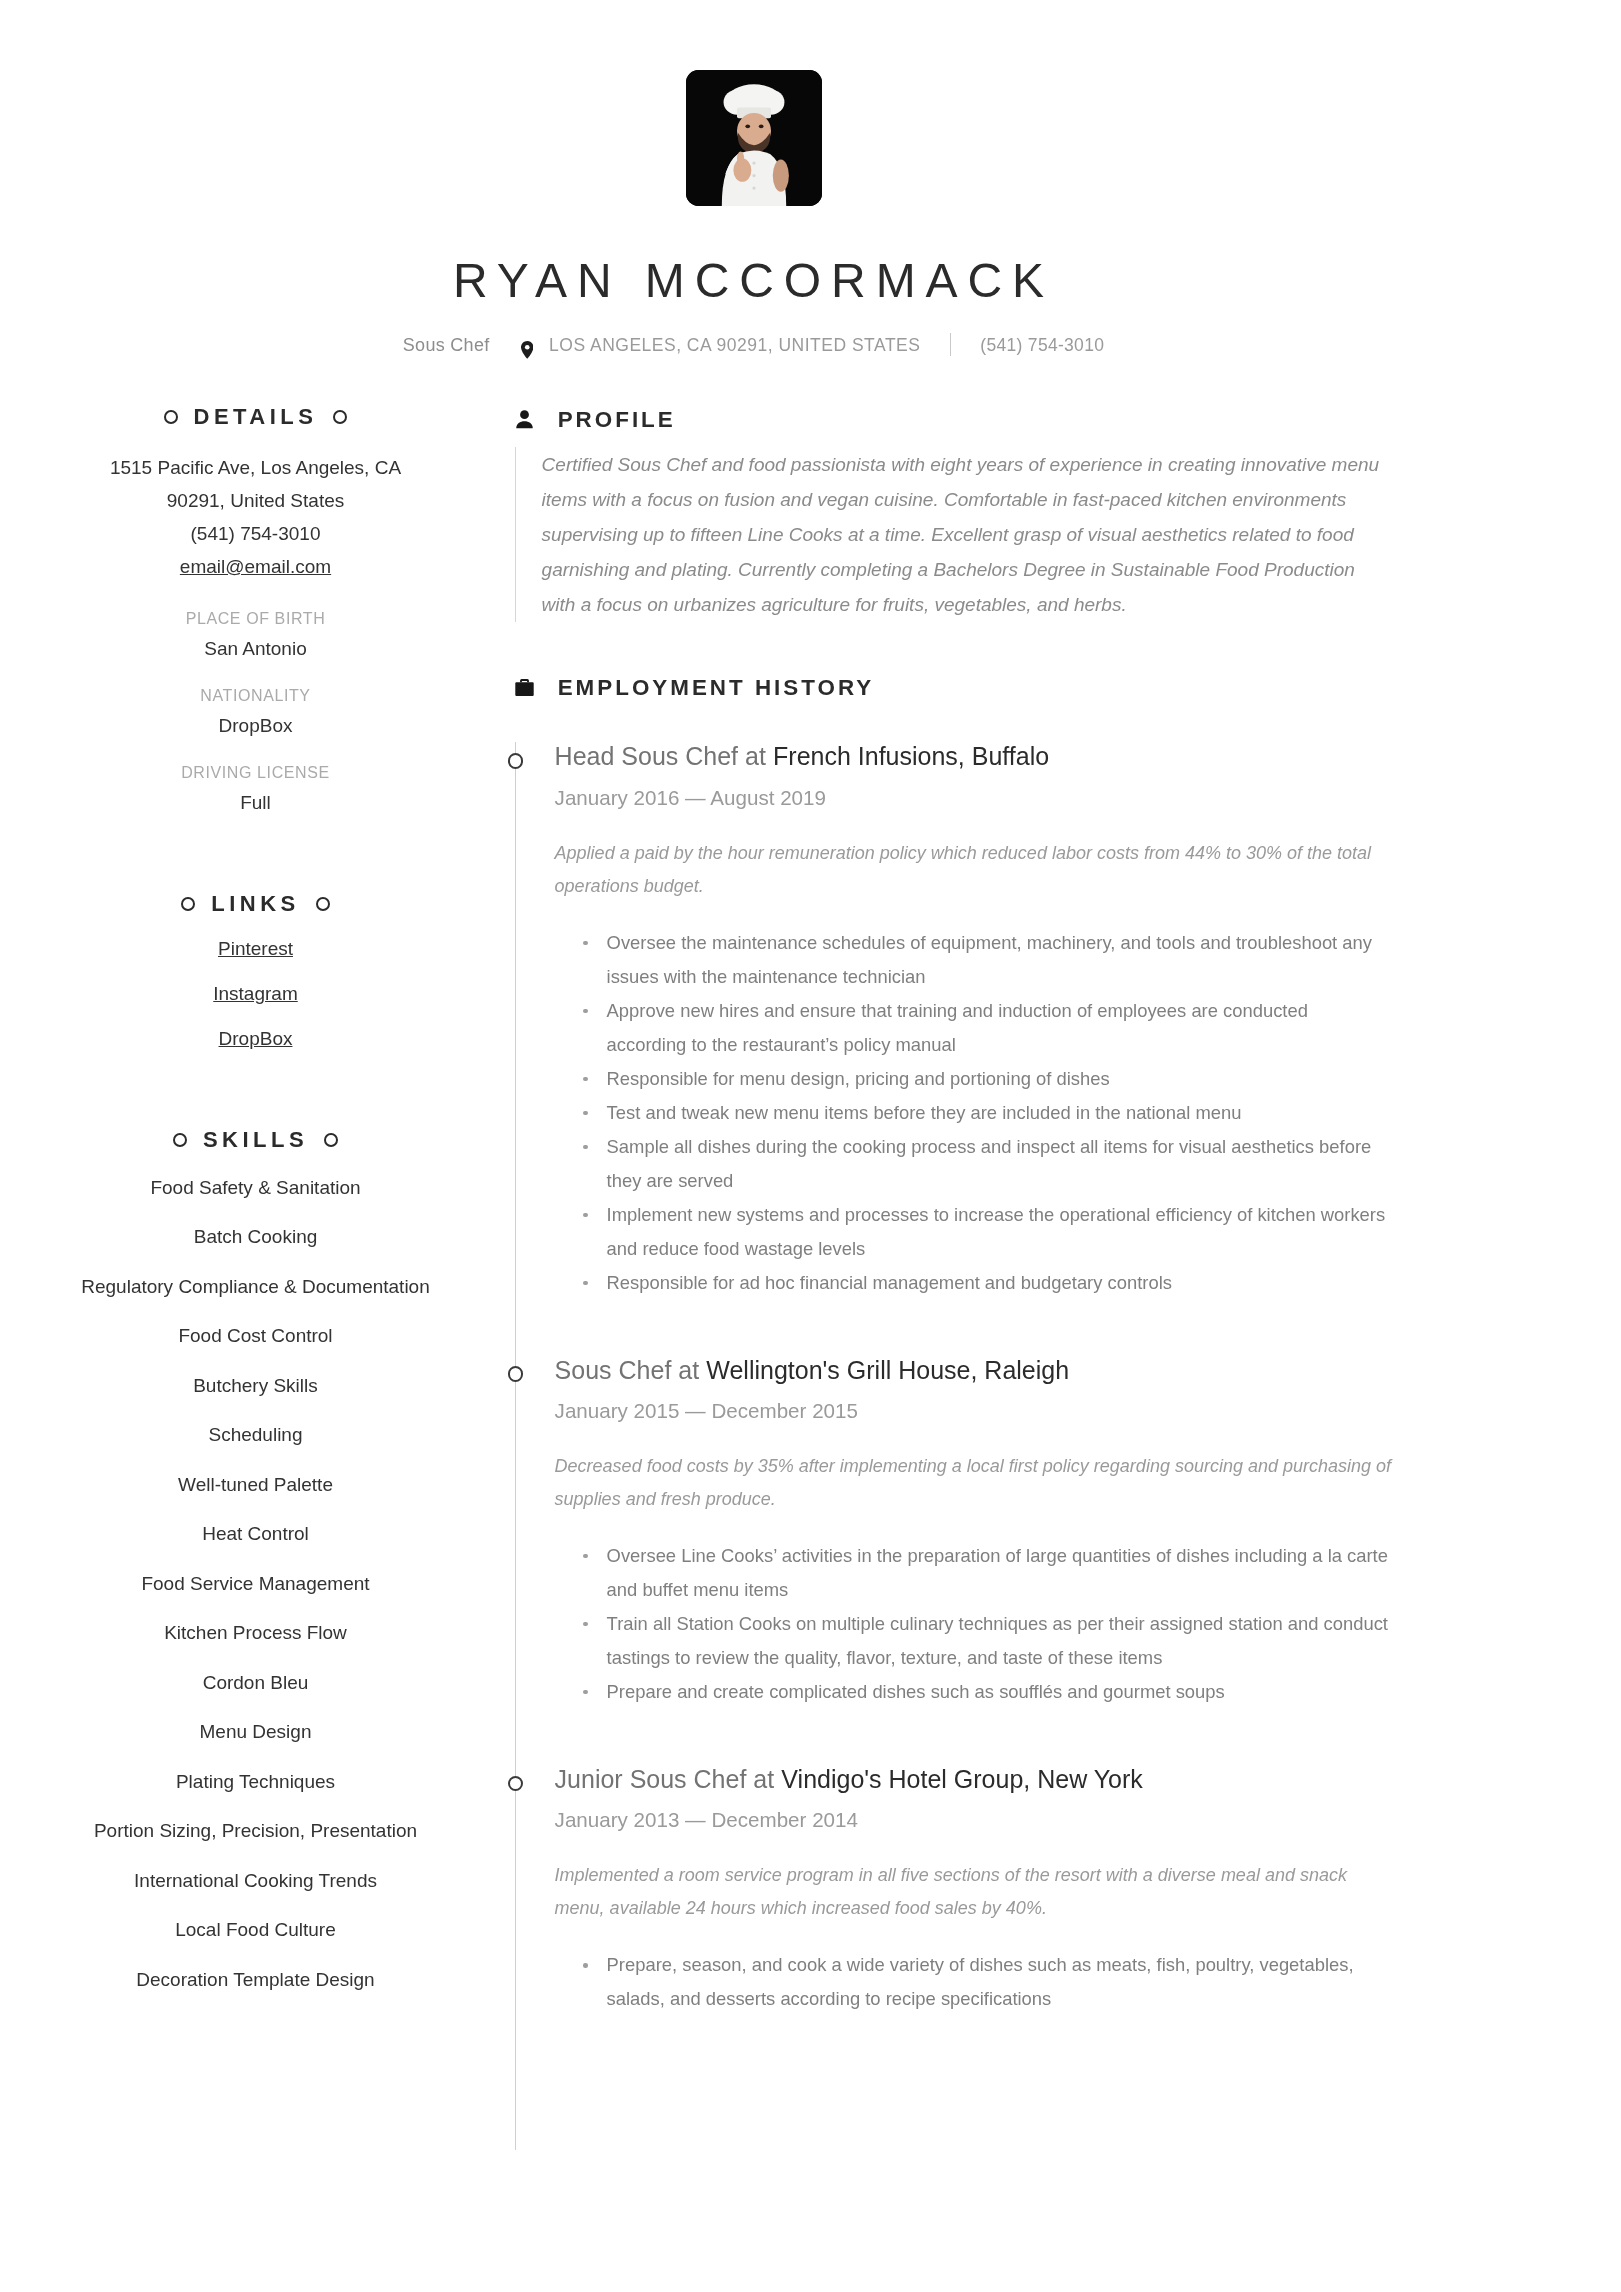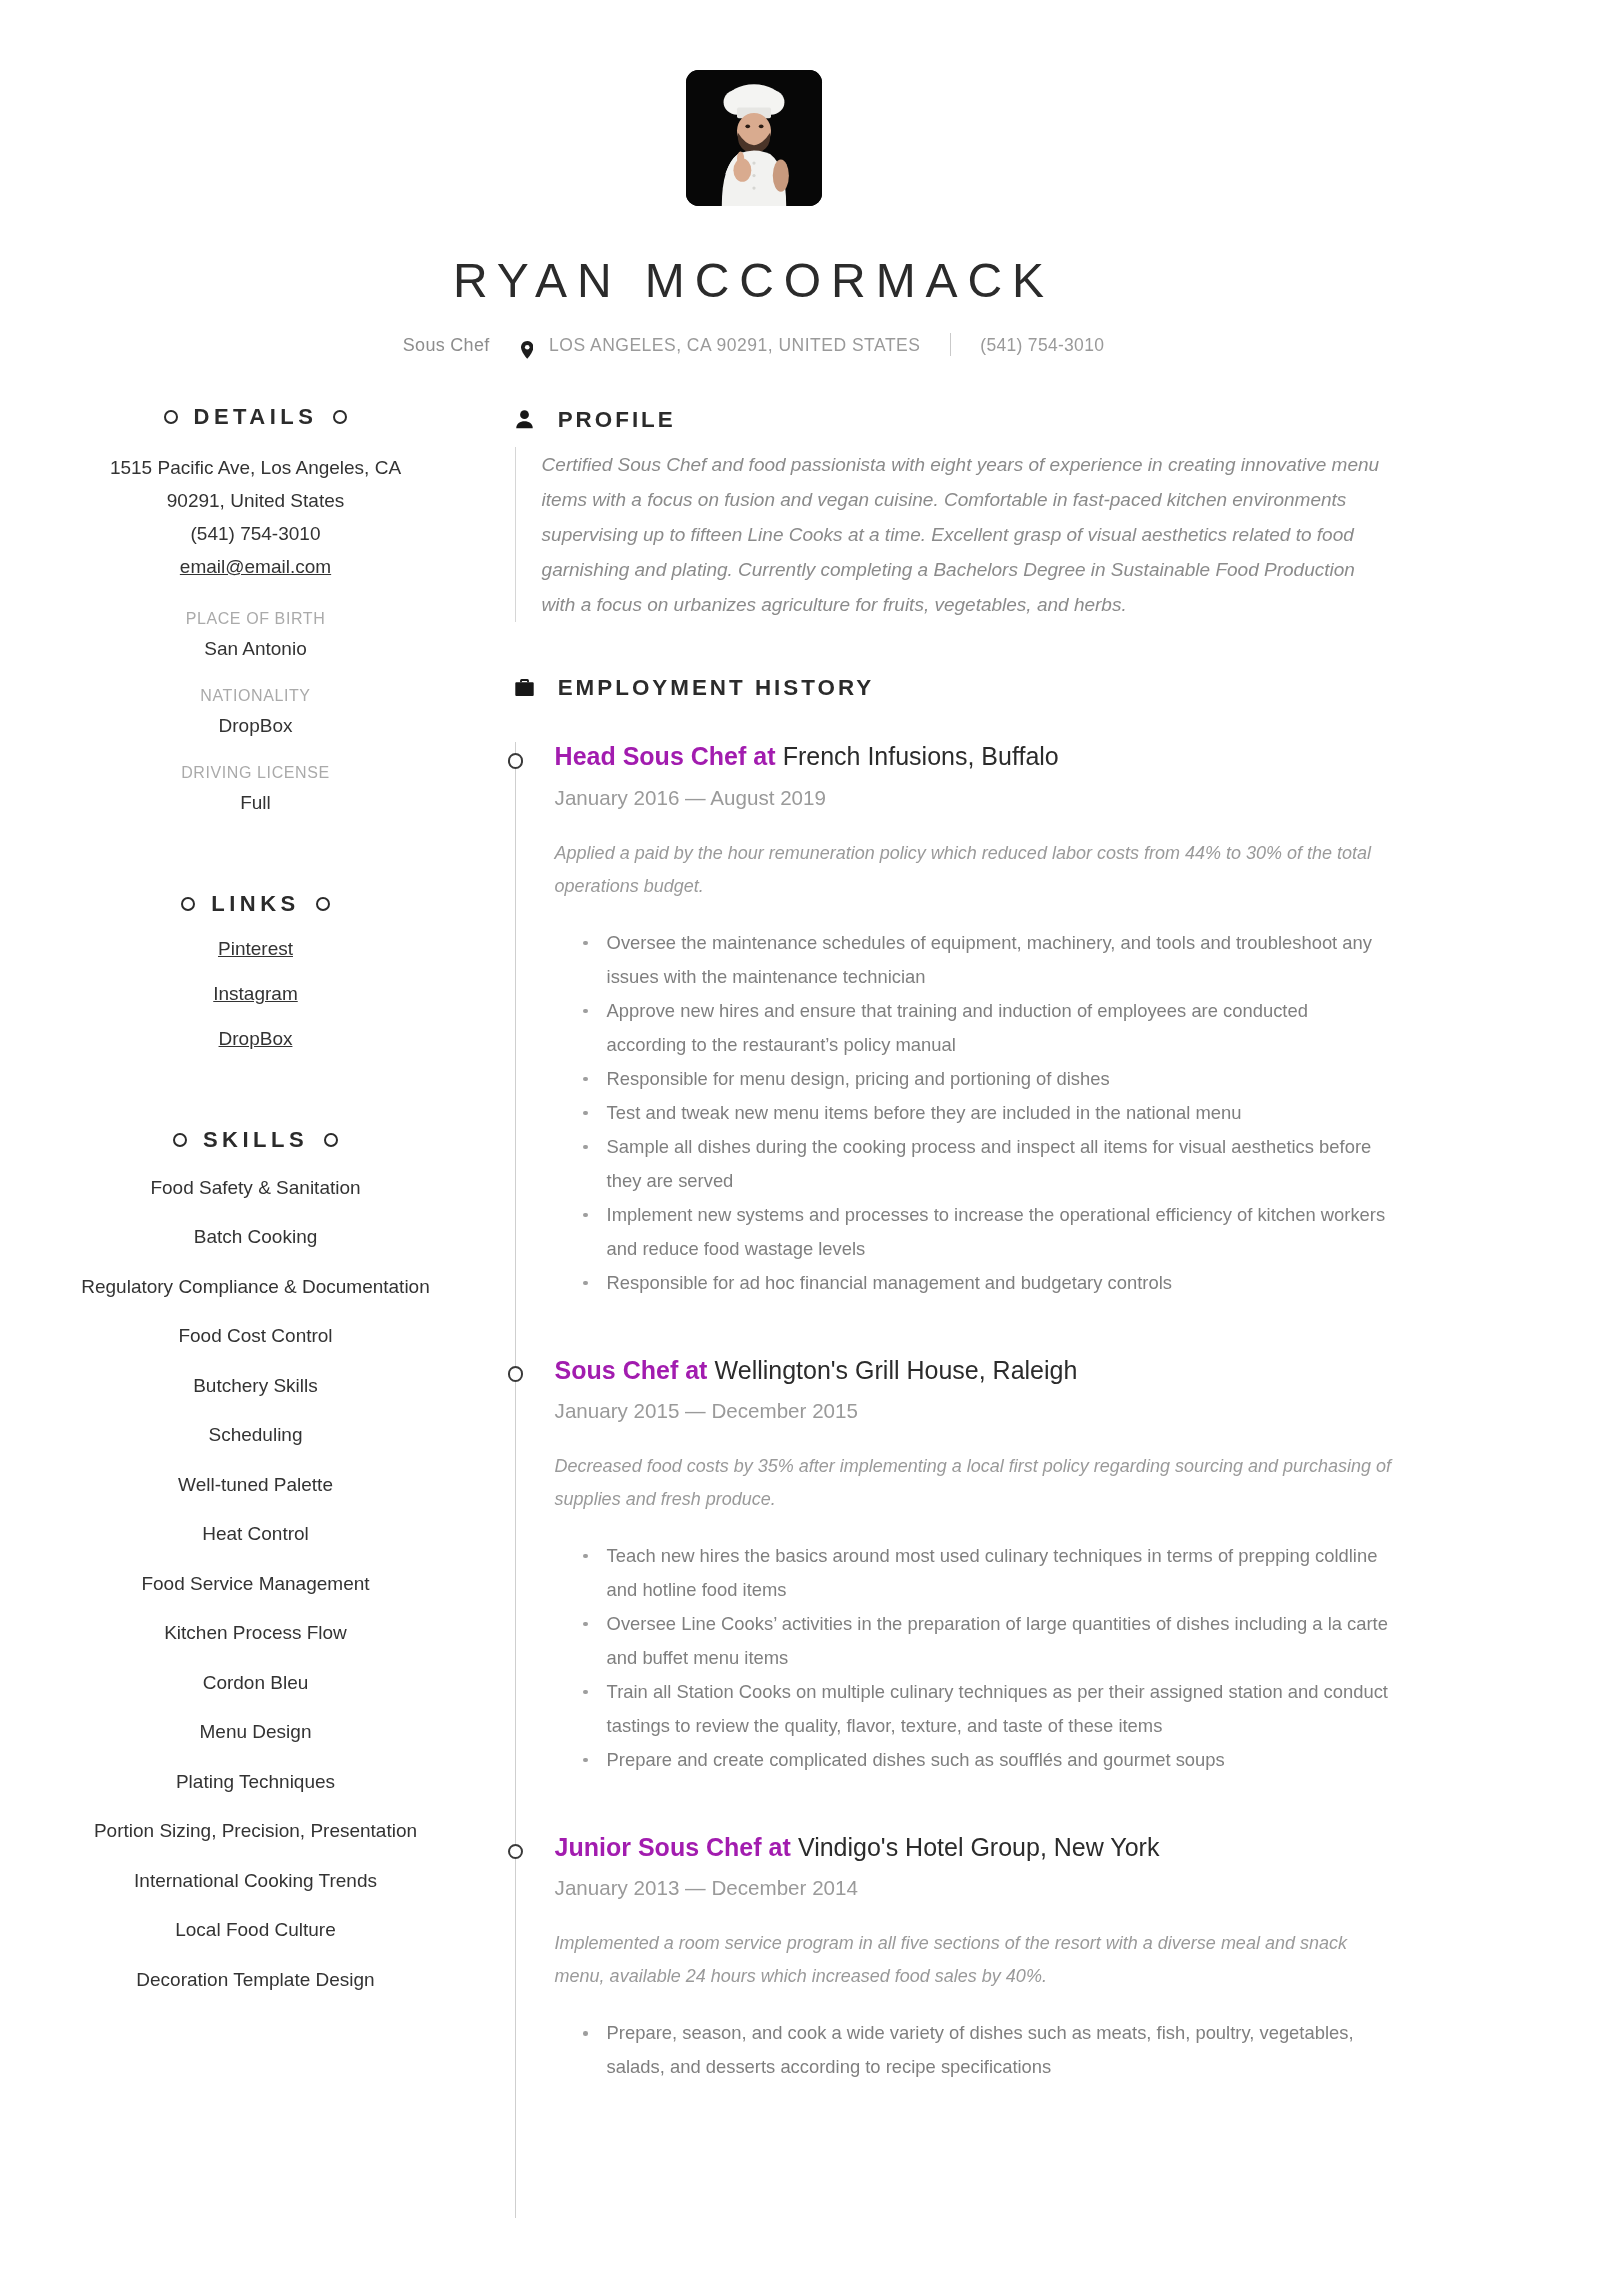--- a/index.html
+++ b/index.html
@@ -214,21 +214,21 @@
     border-radius: 50%;
     border: 2.1px solid #3a3a3a;
     background: #fff;
   }
   .job-title-line {
     font-size: 25px;
     color: #2b2b2b;
     margin: 0 0 14.3px 0;
     font-weight: 400;
   }
-  .job-title-line .at { color: #a21caf; font-weight: bold; }
+  .job-title-line .at { color: #737373; }
   .job-title-line .employer { margin-left: 7.2px; }
   .job-dates {
     font-size: 20.6px;
     color: #9a9a9a;
     margin: 0 0 27px 0;
   }
   .job-summary {
     font-style: italic;
     font-size: 18px;
     line-height: 33px;
@@ -436,21 +436,20 @@
           </article>
 
           <article class="job" style="margin-top:56px;">
             <span class="dot"></span>
             <h3 class="job-title-line">
               <span class="at">Sous Chef at</span><span class="employer">Wellington's Grill House, Raleigh</span>
             </h3>
             <div class="job-dates">January 2015 — December 2015</div>
             <p class="job-summary">Decreased food costs by 35% after implementing a local first policy regarding sourcing and purchasing of supplies and fresh produce.</p>
             <ul class="job-bullets">
-              <li>Teach new hires the basics around most used culinary techniques in terms of prepping coldline and hotline food items</li>
               <li>Oversee Line Cooks’ activities in the preparation of large quantities of dishes including a la carte and buffet menu items</li>
               <li>Train all Station Cooks on multiple culinary techniques as per their assigned station and conduct tastings to review the quality, flavor, texture, and taste of these items</li>
               <li>Prepare and create complicated dishes such as soufflés and gourmet soups</li>
             </ul>
           </article>
 
           <article class="job" style="margin-top:56px;">
             <span class="dot"></span>
             <h3 class="job-title-line">
               <span class="at">Junior Sous Chef at</span><span class="employer">Vindigo's Hotel Group, New York</span>

